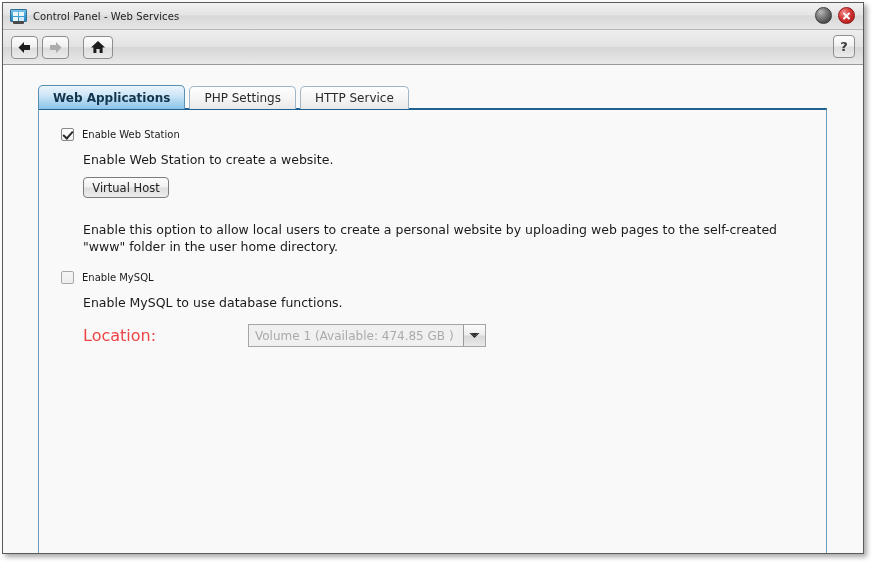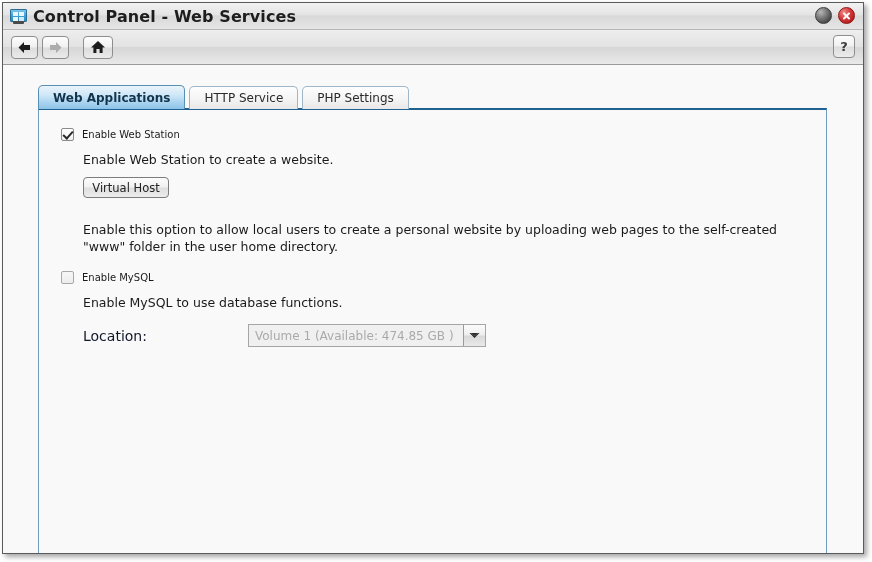--- a/index.html
+++ b/index.html
@@ -64,22 +64,22 @@
     box-shadow: 6px 0 0 #eaf6fd, 0 5px 0 #eaf6fd, 6px 5px 0 #cfe9f8;
   }
   .app-icon .base {
     position: absolute;
     left: 3px; bottom: 0;
     width: 11px; height: 3px;
     background: #4a4a4a;
     border-radius: 1px;
   }
   .title-text {
-    font-size: 16px;
-    font-weight: bold;
+    font-size: 10px;
+    font-weight: normal;
     color: #1d1d1d;
     letter-spacing: 0.1px;
     white-space: nowrap;
   }
   .win-buttons {
     position: absolute;
     right: 8px;
     top: 4px;
     display: flex;
     gap: 6px;
@@ -279,22 +279,22 @@
   }
   .gap-a { height: 13px; }
   .gap-b { height: 16px; }
 
   .loc-row {
     display: flex;
     align-items: center;
     margin: 13px 0 0 22px;
   }
   .loc-label {
-    font-size: 14px;
-    color: #0f172a;
+    font-size: 16px;
+    color: #ef4444;
     width: 165px;
     flex: none;
   }
   .select {
     width: 238px;
     height: 23px;
     border: 1px solid #a6a6a6;
     background: #f0f0f0;
     display: flex;
     align-items: stretch;
@@ -361,22 +361,22 @@
         </svg>
       </span>
     </div>
     <div class="help-btn">?</div>
   </div>
 
   <div class="content">
 
     <div class="tabstrip">
       <div class="tab active">Web Applications</div>
+      <div class="tab">PHP Settings</div>
       <div class="tab">HTTP Service</div>
-      <div class="tab">PHP Settings</div>
     </div>
 
     <div class="panel">
       <div class="form">
 
         <div class="row">
           <div class="cbox checked"></div>
           <div class="cb-label">Enable Web Station</div>
         </div>
         <div class="desc">Enable Web Station to create a website.</div>

